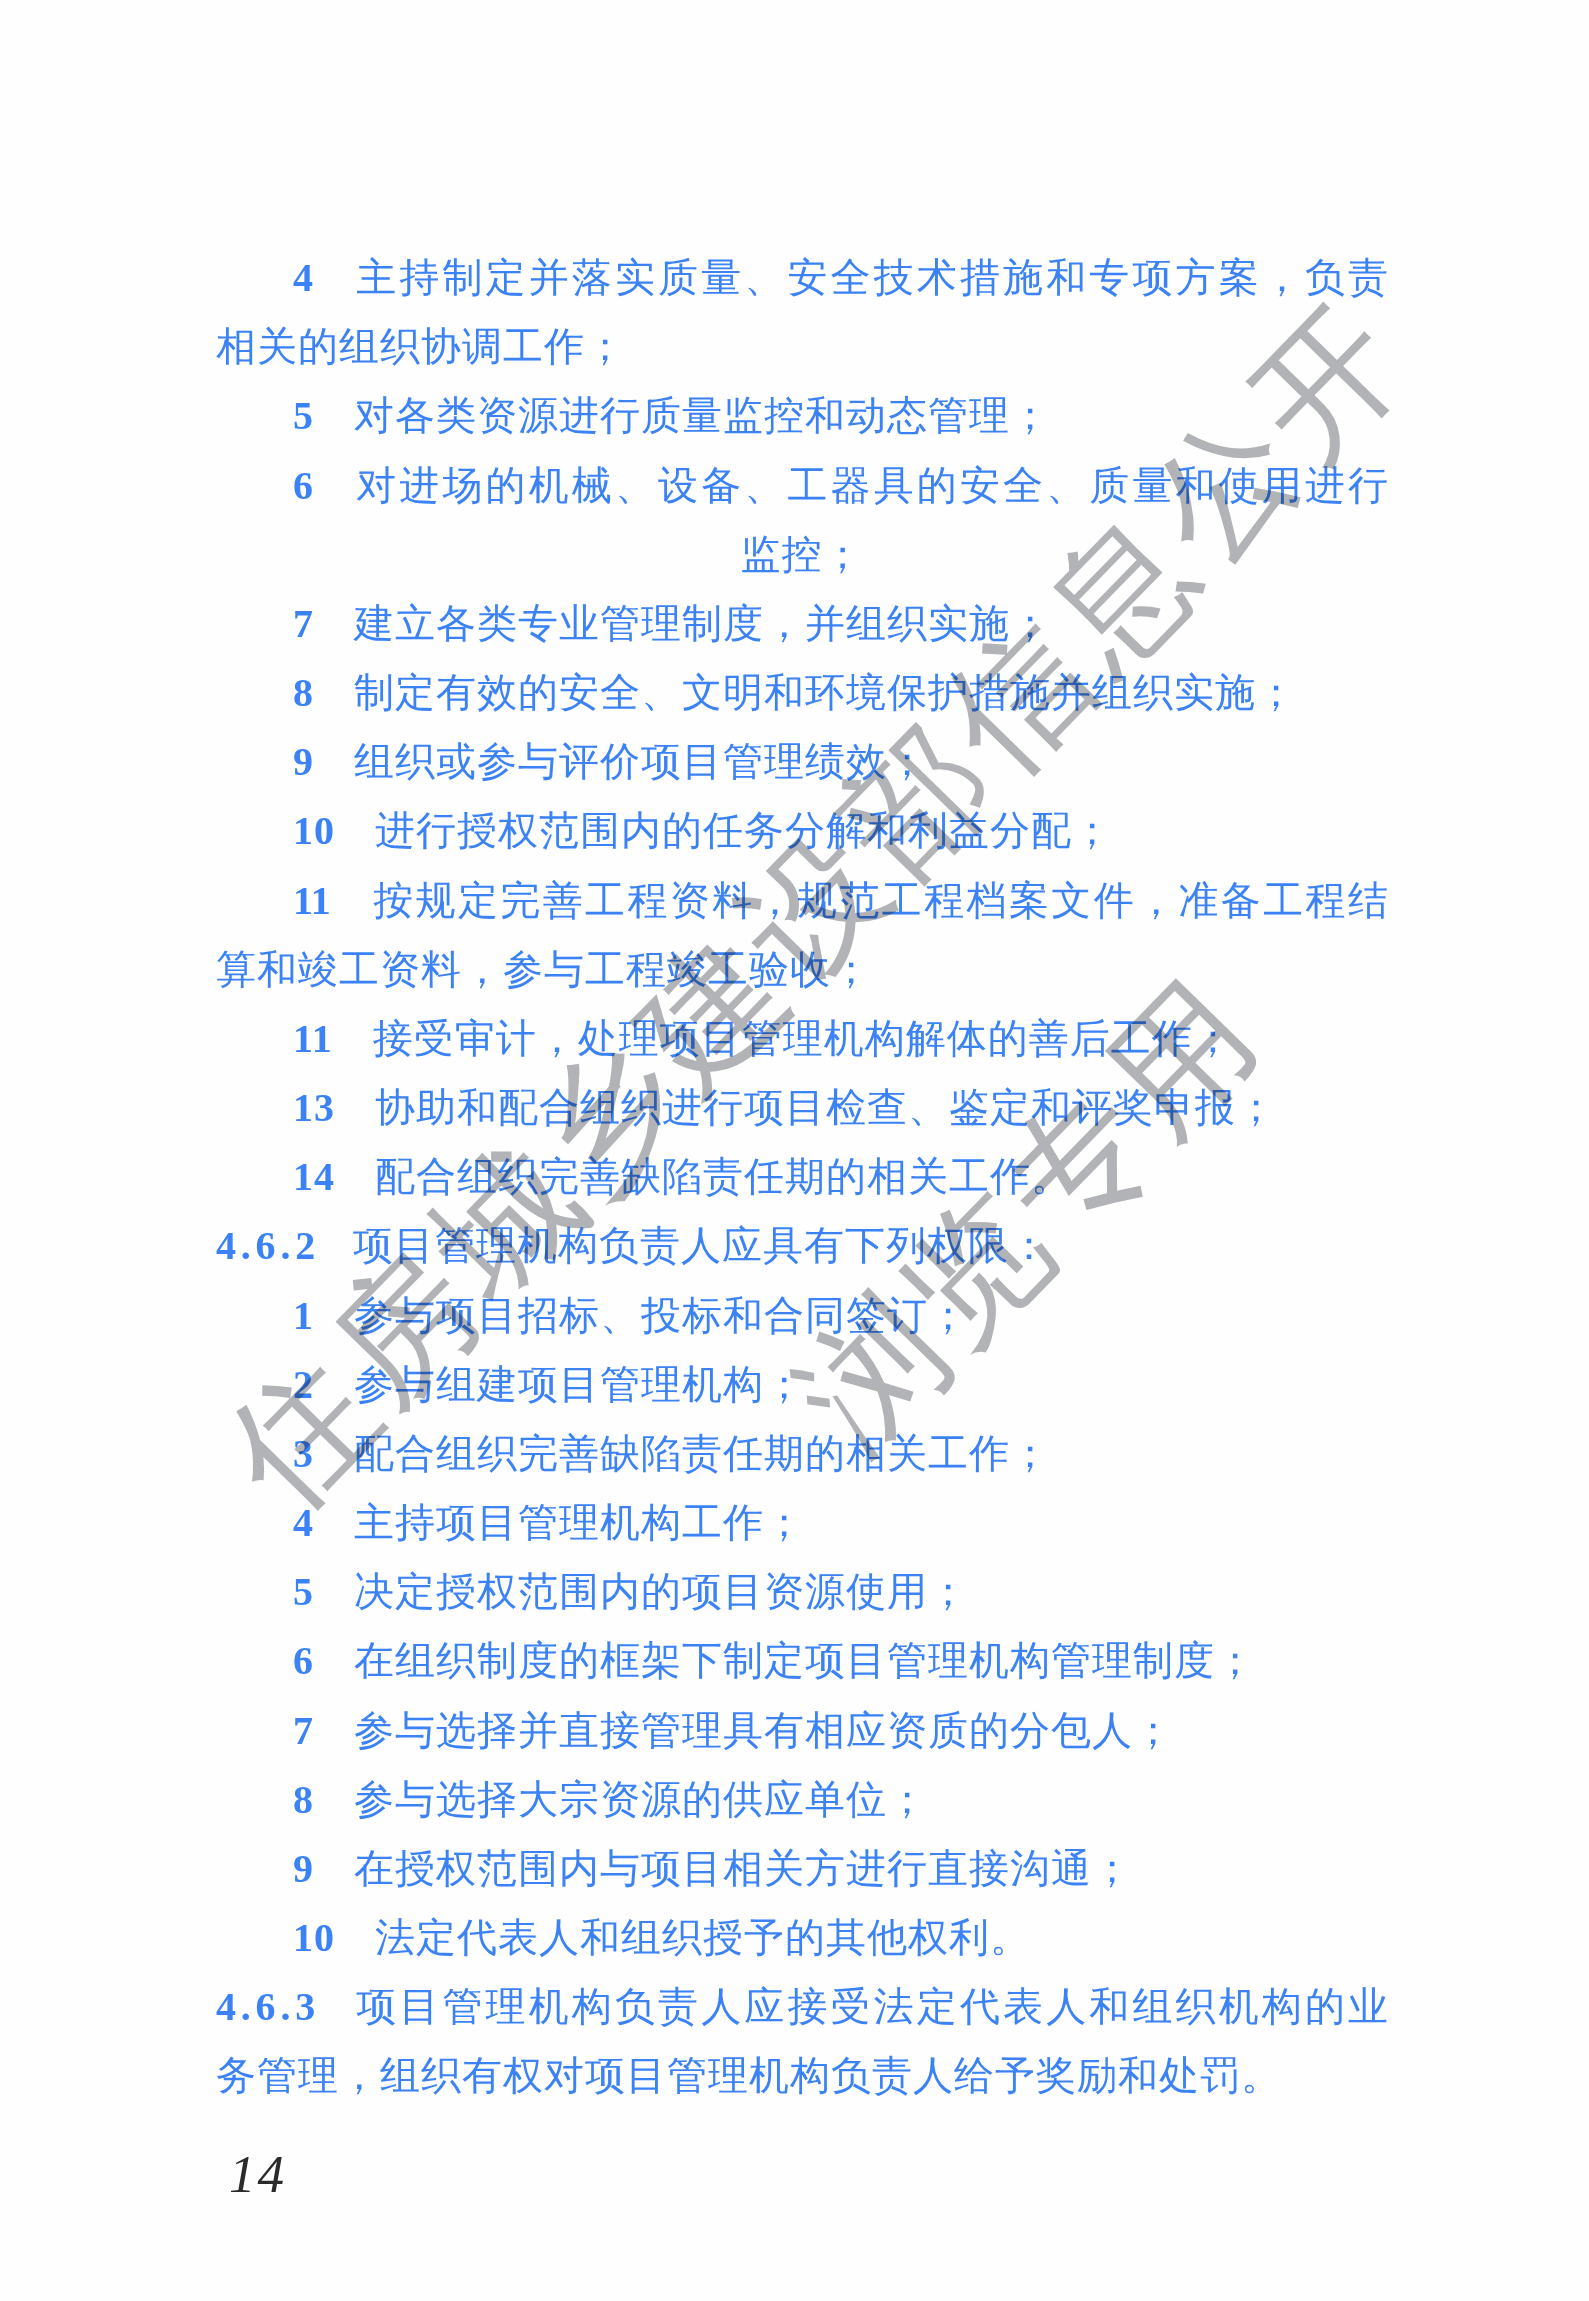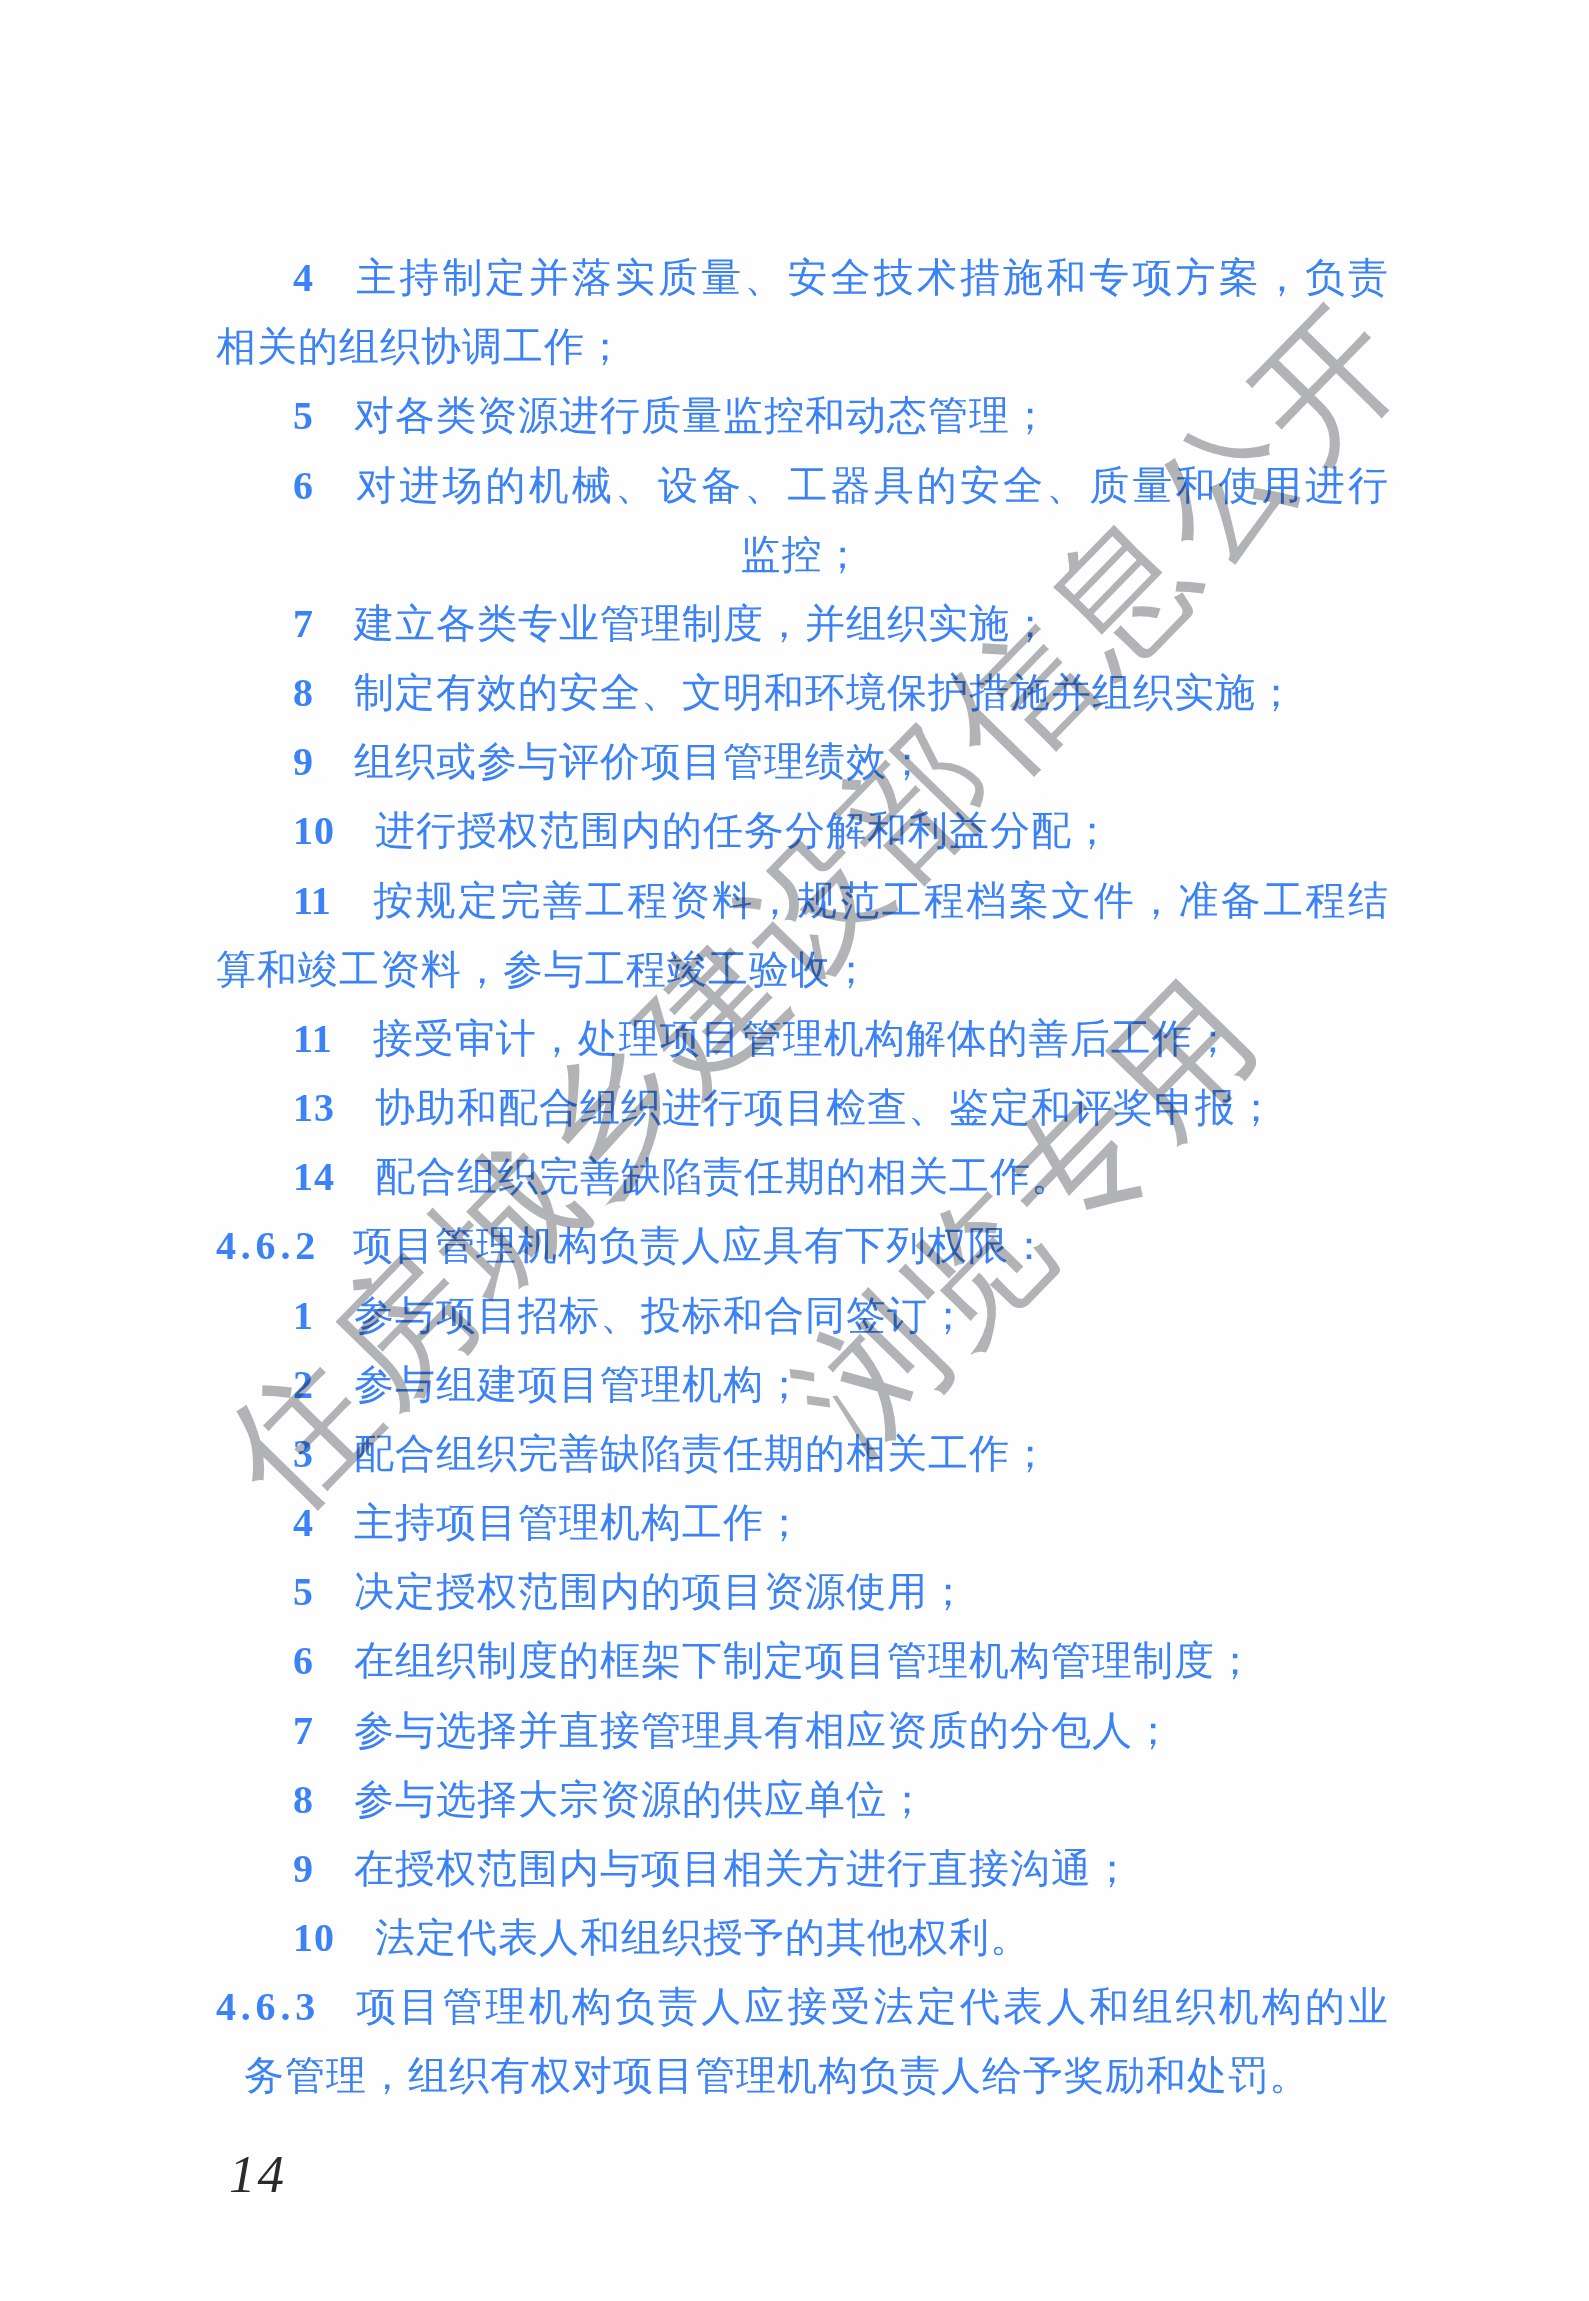--- a/index.html
+++ b/index.html
@@ -100,21 +100,21 @@
       <div class="line item" style="top: 1350px;"><span class="num">2</span><span class="gap"></span><span>参与组建项目管理机构；</span></div>
       <div class="line item" style="top: 1419px;"><span class="num">3</span><span class="gap"></span><span>配合组织完善缺陷责任期的相关工作；</span></div>
       <div class="line item" style="top: 1488px;"><span class="num">4</span><span class="gap"></span><span>主持项目管理机构工作；</span></div>
       <div class="line item" style="top: 1557px;"><span class="num">5</span><span class="gap"></span><span>决定授权范围内的项目资源使用；</span></div>
       <div class="line item" style="top: 1626px;"><span class="num">6</span><span class="gap"></span><span>在组织制度的框架下制定项目管理机构管理制度；</span></div>
       <div class="line item" style="top: 1696px;"><span class="num">7</span><span class="gap"></span><span>参与选择并直接管理具有相应资质的分包人；</span></div>
       <div class="line item" style="top: 1765px;"><span class="num">8</span><span class="gap"></span><span>参与选择大宗资源的供应单位；</span></div>
       <div class="line item" style="top: 1834px;"><span class="num">9</span><span class="gap"></span><span>在授权范围内与项目相关方进行直接沟通；</span></div>
       <div class="line item" style="top: 1903px;"><span class="num">10</span><span class="gap"></span><span>法定代表人和组织授予的其他权利。</span></div>
       <div class="line section justify" style="top: 1972px;"><span class="num sec-num">4.6.3</span><span class="sec-gap"></span><span>项目管理机构负责人应接受法定代表人和组织机构的业</span></div>
-      <div class="line cont" style="top: 2041px; margin-left: 28px;"><span>务管理，组织有权对项目管理机构负责人给予奖励和处罚。</span></div>
+      <div class="line cont" style="top: 2041px;"><span>务管理，组织有权对项目管理机构负责人给予奖励和处罚。</span></div>
     </div>
 
   <div class="wm" id="watermark-main">住房城乡建设部信息公开</div>
 
   <div class="wm" id="watermark-sub">浏览专用</div>
 
   <div id="page-number">14</div>
 
 </div>
 

